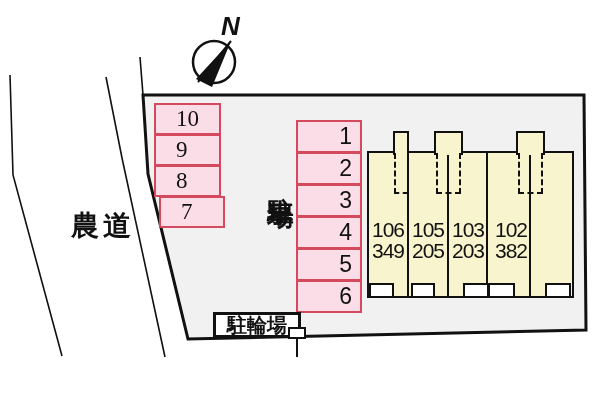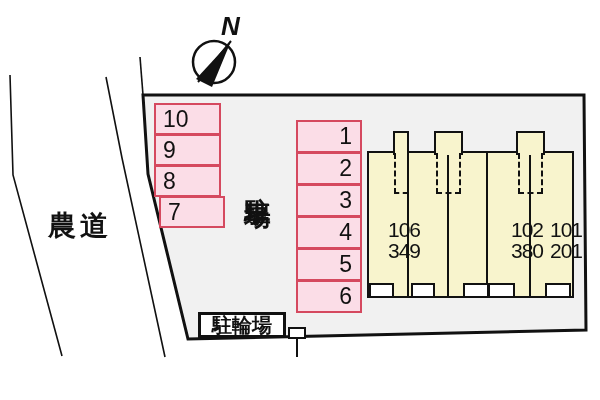--- a/index.html
+++ b/index.html
@@ -9,36 +9,36 @@
     overflow:hidden;
   }
   #canvas *{box-sizing:border-box;}
   .abs{position:absolute;}
   svg.base{position:absolute;left:0;top:0;}
   
   .space{
     position:absolute;background:#fbdde7;border:2px solid #d5495f;
     display:flex;align-items:center;font-size:23px;color:#111;
   }
-  .space.num-left{justify-content:flex-start;padding-left:7px;}
+  .space.num-left{justify-content:flex-start;padding-left:20px;font-family:Liberation Serif, serif;}
   .space.num-right{justify-content:flex-end;padding-right:8px;}
   
   .wing{position:absolute;background:#f8f4cd;border:2px solid #111;}
   .tower{position:absolute;background:#f8f4cd;border:2px solid #111;border-bottom:none;z-index:3;}
   .divider{position:absolute;width:2px;background:#111;z-index:2;}
   .stair{position:absolute;z-index:4;}
   .stair.u-left{border-left:2px dashed #111;border-bottom:2px dashed #111;}
   .stair.u-both{border-left:2px dashed #111;border-right:2px dashed #111;border-bottom:2px dashed #111;}
   .notch{position:absolute;background:#fff;border:2px solid #111;z-index:5;}
   .unit-label{
     position:absolute;z-index:6;text-align:center;font-size:21px;line-height:21px;
-    letter-spacing:-1px;color:#111;margin-left:16px;
+    letter-spacing:-1px;color:#111;
   }
   
-  .jp{font-weight:600;color:#111;}
+  .jp{font-weight:600;color:#111;margin-left:23px;}
   .v-label{
     position:absolute;writing-mode:vertical-rl;text-orientation:upright;
     font-size:26px;letter-spacing:3px;z-index:6;
   }
   .bike-box{
     position:absolute;background:#fff;border:3px solid #111;z-index:7;
     display:flex;align-items:center;justify-content:center;font-size:20px;
   }
   .trash-marker{position:absolute;background:#fff;border:2px solid #111;z-index:7;}
   .leader{position:absolute;background:#111;z-index:7;}
@@ -92,33 +92,37 @@
   <div class="tower" style="left:516px;top:131px;width:29px;height:24px;"></div>
 
   <div class="stair u-left" style="left:394px;top:153px;width:14px;height:41px;"></div>
   <div class="stair u-both" style="left:436px;top:153px;width:25px;height:41px;"></div>
   <div class="stair u-both" style="left:518px;top:153px;width:25px;height:41px;"></div>
 
   <div class="unit-label" style="left:366px;top:219px;width:44px;">
     <div>106</div>
     <div>349</div>
   </div>
+  <div class="unit-label" style="left:406px;top:219px;width:44px;">
+    <div>105</div>
+    <div>205</div>
+  </div>
+  <div class="unit-label" style="left:446px;top:219px;width:44px;">
+    <div>103</div>
+    <div>203</div>
+  </div>
   <div class="unit-label" style="left:487px;top:219px;width:48px;">
     <div>102</div>
-    <div>380</div>
-  </div>
-  <div class="unit-label" style="left:528px;top:219px;width:44px;">
-    <div>101</div>
-    <div>201</div>
+    <div>382</div>
   </div>
 
   <div class="notch" style="left:369px;top:283px;width:25px;height:15px;"></div>
   <div class="notch" style="left:411px;top:283px;width:24px;height:15px;"></div>
   <div class="notch" style="left:463px;top:283px;width:26px;height:15px;"></div>
   <div class="notch" style="left:488px;top:283px;width:27px;height:15px;"></div>
   <div class="notch" style="left:545px;top:283px;width:26px;height:15px;"></div>
 
-  <div class="bike-box jp" style="left:198px;top:312px;width:88px;height:26px;">駐輪場</div>
+  <div class="bike-box jp" style="left:190px;top:312px;width:88px;height:26px;">駐輪場</div>
 
   <div class="trash-marker" style="left:288px;top:327px;width:18px;height:12px;"></div>
   <div class="leader" style="left:296px;top:339px;width:2px;height:18px;"></div>
 
 </div>
 
 </body></html>

